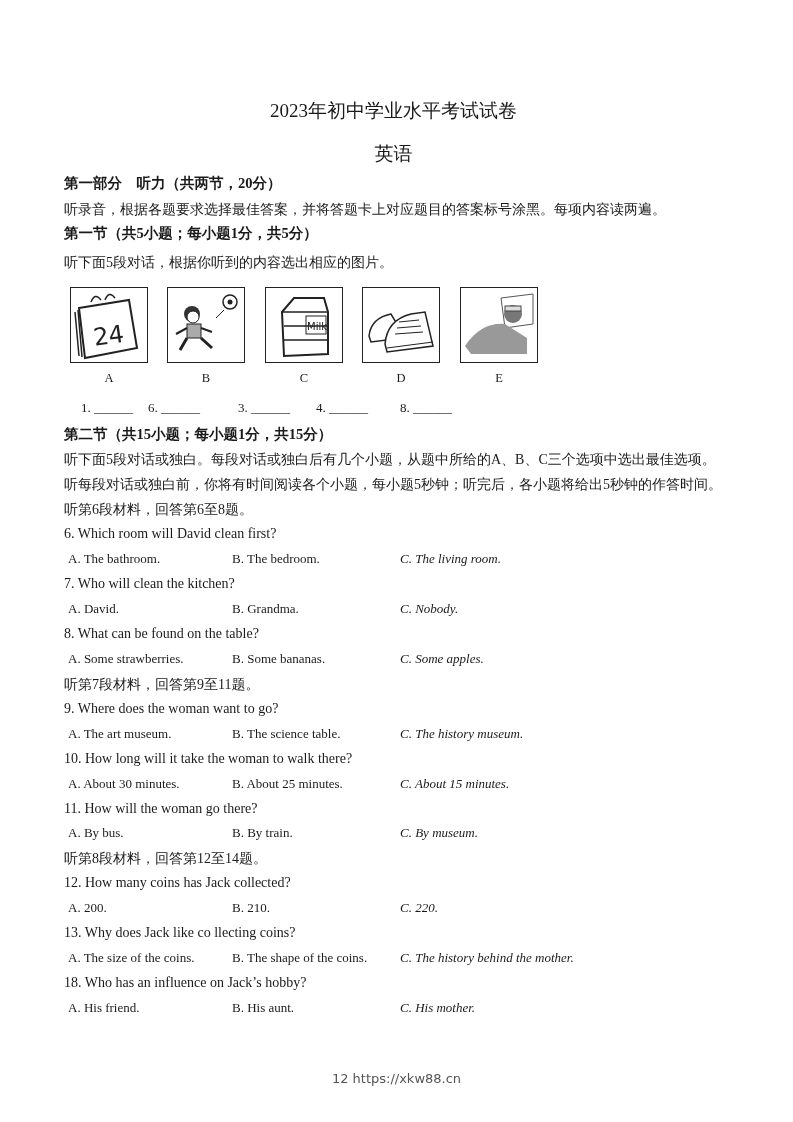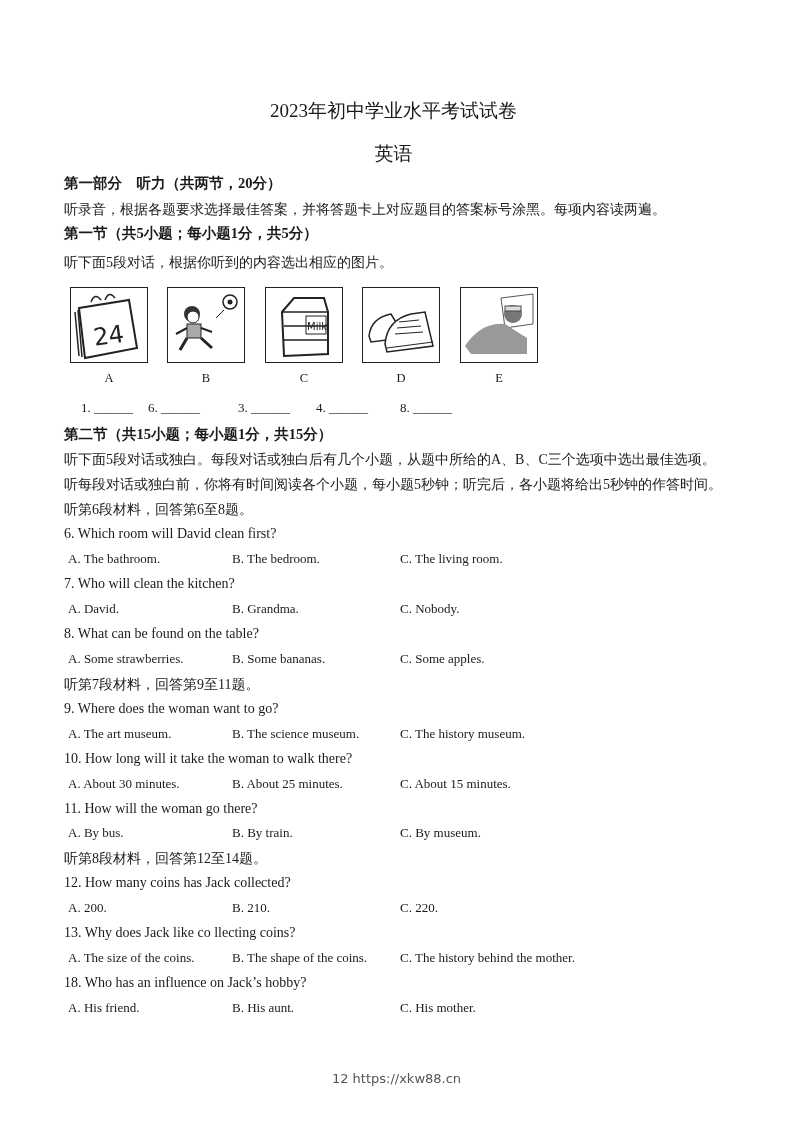--- a/index.html
+++ b/index.html
@@ -5,21 +5,21 @@
   html, body { margin:0; padding:0; background:#fff; }
   body { width:793px; height:1122px; position:relative; overflow:hidden;
          font-family:"Liberation Serif","DejaVu Serif",serif; color:#1a1a1a; }
   .title { position:absolute; left:0; width:787px; text-align:center; font-weight:normal; }
   .t1 { top:98px; font-size:19px; }
   .t2 { top:141px; font-size:19px; }
   .h { position:absolute; left:64px; font-weight:bold; font-size:14.5px; }
   .p { position:absolute; left:64px; font-size:14px; white-space:nowrap; }
   .row { position:absolute; left:64px; font-size:13px; white-space:nowrap; width:680px; }
   .row span { position:absolute; top:0; }
-  .oa { left:4px; } .ob { left:168px; } .oc { left:336px; }
+  .oa { left:4px; } .ob { left:168px; } .oc { left:336px;font-style:italic; }
   .pics { position:absolute; top:287px; left:70px; }
   .pic { position:absolute; width:78px; height:76px; border:1.5px solid #222; box-sizing:border-box; background:#fff; }
   .lbl { position:absolute; font-size:12.5px; width:78px; text-align:center; }
   .blanks { position:absolute; top:400px; left:64px; font-size:13px; }
   .blanks span { position:absolute; white-space:nowrap; }
   .footer { position:absolute; top:1071px; left:0; width:793px; text-align:center;
             font-family:"DejaVu Sans",sans-serif; font-size:13px; color:#555; }
 </style>
 </head>
 <body>
@@ -117,21 +117,21 @@
 <div class="row" style="top:651px">
   <span class="oa">A. Some strawberries.</span>
   <span class="ob">B. Some bananas.</span>
   <span class="oc">C. Some apples.</span>
 </div>
 
 <div class="p" style="top:676px">听第7段材料，回答第9至11题。</div>
 <div class="p" style="top:701px">9. Where does the woman want to go?</div>
 <div class="row" style="top:726px">
   <span class="oa">A. The art museum.</span>
-  <span class="ob">B. The science museum.</span>
+  <span class="ob">B. The science table.</span>
   <span class="oc">C. The history museum.</span>
 </div>
 <div class="p" style="top:751px">10. How long will it take the woman to walk there?</div>
 <div class="row" style="top:776px">
   <span class="oa">A. About 30 minutes.</span>
   <span class="ob">B. About 25 minutes.</span>
   <span class="oc">C. About 15 minutes.</span>
 </div>
 <div class="p" style="top:801px">11. How will the woman go there?</div>
 <div class="row" style="top:825px">

